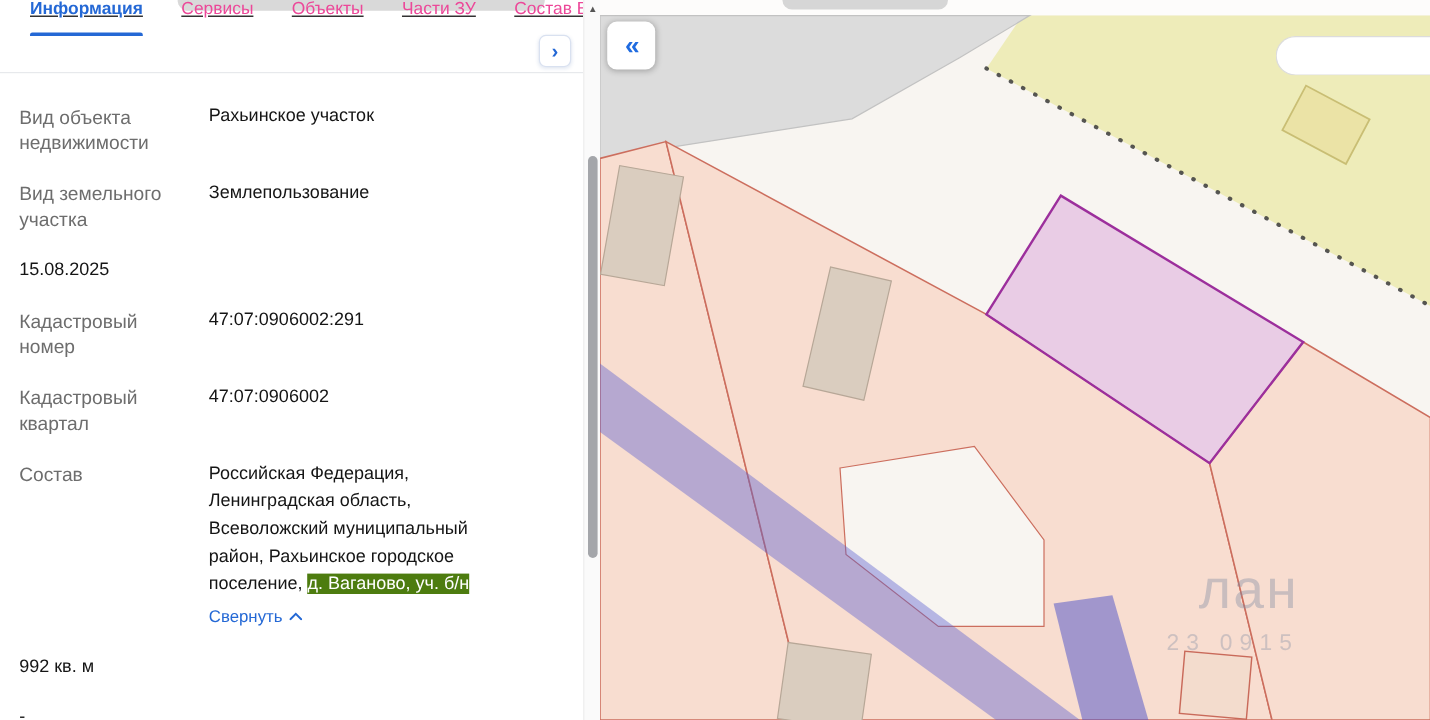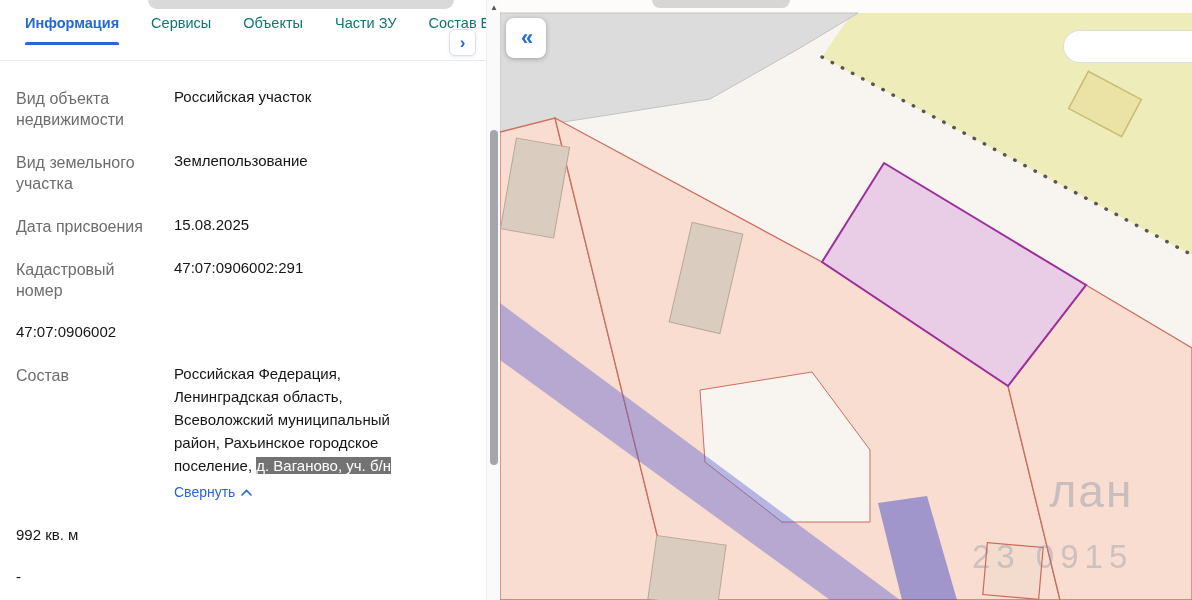--- a/index.html
+++ b/index.html
@@ -4,58 +4,58 @@
 <style>
   * { box-sizing: border-box; margin: 0; padding: 0; }
   html,body { width:1192px; height:600px; }
   body { font-family:"Liberation Sans", sans-serif; background:#fff; overflow:hidden; }
   #app { position:relative; width:1192px; height:600px; overflow:hidden; background:#fff; }
 
   
   .panel { position:absolute; left:0; top:0; width:486px; height:600px; background:#fff; overflow:hidden; }
   .top-edge-pill { position:absolute; left:148px; top:0; width:306px; height:9px; background:#d9d9d9; border-radius:0 0 9px 9px; }
 
-  .tabs { position:absolute; top:0; left:0; right:0; height:61px; display:flex; align-items:center;
-          gap:32px; padding:0 6px 0 25px; border-bottom:1px solid #e7e9ec; overflow:hidden; white-space:nowrap; }
-  .tab { position:relative; font-size:14.5px; color:#0f766e; padding-bottom:14px; cursor:pointer; flex:0 0 auto; }
+  .tabs { position:absolute; top:0; left:0; right:0; height:61px; display:flex; align-items:flex-start;
+          gap:32px; padding:0 6px 0 25px; border-bottom:1px solid #e7e9ec; overflow:hidden; white-space:nowrap;text-decoration:underline; }
+  .tab { position:relative; font-size:14.5px; color:#ec4899; padding-bottom:14px; cursor:pointer; flex:0 0 auto; }
   .tab.active { color:#2468d5; font-weight:bold; }
   .tab.active::after { content:""; position:absolute; left:0; right:0; bottom:0; height:3px;
                        background:#2468d5; border-radius:2px 2px 0 0; }
   .tab-more { position:absolute; left:449px; top:29px; width:27px; height:27px; background:#fff;
               border:1px solid #d9e1f0; border-radius:6px; color:#2468d5; font-size:17px; font-weight:bold;
               display:flex; align-items:center; justify-content:center; box-shadow:0 1px 3px rgba(40,80,160,.12);
               cursor:pointer; z-index:3; }
 
   .fields { position:absolute; top:85px; left:0; right:0; padding:0 16px; }
   .field { display:grid; grid-template-columns:158px 1fr; margin-bottom:19px; }
   .field .flabel { font-size:16px; color:#6d6d6d; line-height:21px; padding-top:3px; padding-right:14px; }
   .field .fvalue { font-size:15px; color:#151515; line-height:23px; }
   .fvalue.addr { max-width:254px; }
-  .hl { background:#737373; color:#fff; }
+  .hl { background:#4d7c0f; color:#fff; }
   .collapse-link { display:inline-flex; align-items:center; gap:6px; margin-top:4px; color:#2468d5;
                    font-size:14px; text-decoration:none; cursor:pointer; }
 
   
   .vscroll { position:absolute; left:486px; top:0; width:14px; height:600px; background:#fafafa; border-left:1px solid #ededed; }
   .vscroll .up { position:absolute; top:3px; left:0; width:14px; text-align:center; font-size:8px; color:#555; cursor:pointer; }
   .vscroll .thumb { position:absolute; left:3px; top:130px; width:8px; height:335px; background:#a4a6aa; border-radius:4px; cursor:grab; }
 
   
   .map { position:absolute; left:500px; top:0; width:692px; height:600px; background:#f8f5f1; overflow:hidden; }
   .map svg { position:absolute; left:0; top:0; }
   .map-top-pill { position:absolute; left:152px; top:0; width:138px; height:8px; background:#d6d6d6; border-radius:0 0 8px 8px; z-index:4; }
   .collapse-btn { position:absolute; left:6px; top:18px; width:40px; height:40px; background:#fff; border-radius:8px;
                   box-shadow:0 1px 5px rgba(0,0,0,.28); display:flex; align-items:center; justify-content:center;
                   color:#1f6be0; font-size:22px; font-weight:bold; letter-spacing:-2px; cursor:pointer; z-index:4; }
   .map-search { position:absolute; left:563px; top:30px; width:140px; height:33px; background:#fff;
                 border:1px solid #dcdcdc; border-right:none; border-radius:17px 0 0 17px; z-index:4;
                 padding:0 12px; font-size:14px; outline:none; }
   .watermark { position:absolute; left:428px; top:464px; color:rgba(124,137,160,.38); z-index:2; pointer-events:none;text-align:right; }
   .watermark .w1 { font-size:46px; letter-spacing:2px; }
-  .watermark .w2 { font-size:33px; letter-spacing:6px; margin-top:20px; padding-left:44px; color:rgba(124,137,160,.34); }
+  .watermark .w2 { font-size:19px; letter-spacing:6px; margin-top:8px; padding-left:44px; color:rgba(124,137,160,.34); }
 </style>
 </head>
 <body>
 
 <div id="app">
 
   <div class="panel">
     <div class="top-edge-pill"></div>
 
     <div class="tabs">
@@ -66,39 +66,39 @@
       <div class="tab">Состав ЕЗП</div>
     </div>
     <div class="tab-more">
       <span>›</span>
     </div>
 
     <div class="fields">
 
       <div class="field">
         <div class="flabel">Вид объекта недвижимости</div>
-        <div class="fvalue">Российская участок</div>
+        <div class="fvalue">Рахьинское участок</div>
       </div>
 
       <div class="field">
         <div class="flabel">Вид земельного участка</div>
         <div class="fvalue">Землепользование</div>
       </div>
 
       <div class="field">
-        <div class="flabel">Дата присвоения</div>
         <div class="fvalue">15.08.2025</div>
       </div>
 
       <div class="field">
         <div class="flabel">Кадастровый номер</div>
         <div class="fvalue">47:07:0906002:291</div>
       </div>
 
       <div class="field">
+        <div class="flabel">Кадастровый квартал</div>
         <div class="fvalue">47:07:0906002</div>
       </div>
 
       <div class="field">
         <div class="flabel">Состав</div>
         <div class="fvalue addr">
           <span>Российская Федерация, Ленинградская область, Всеволожский муниципальный район, Рахьинское городское поселение,</span>
           <span class="hl">д. Ваганово, уч. б/н</span>
           <br>
           <a class="collapse-link">

